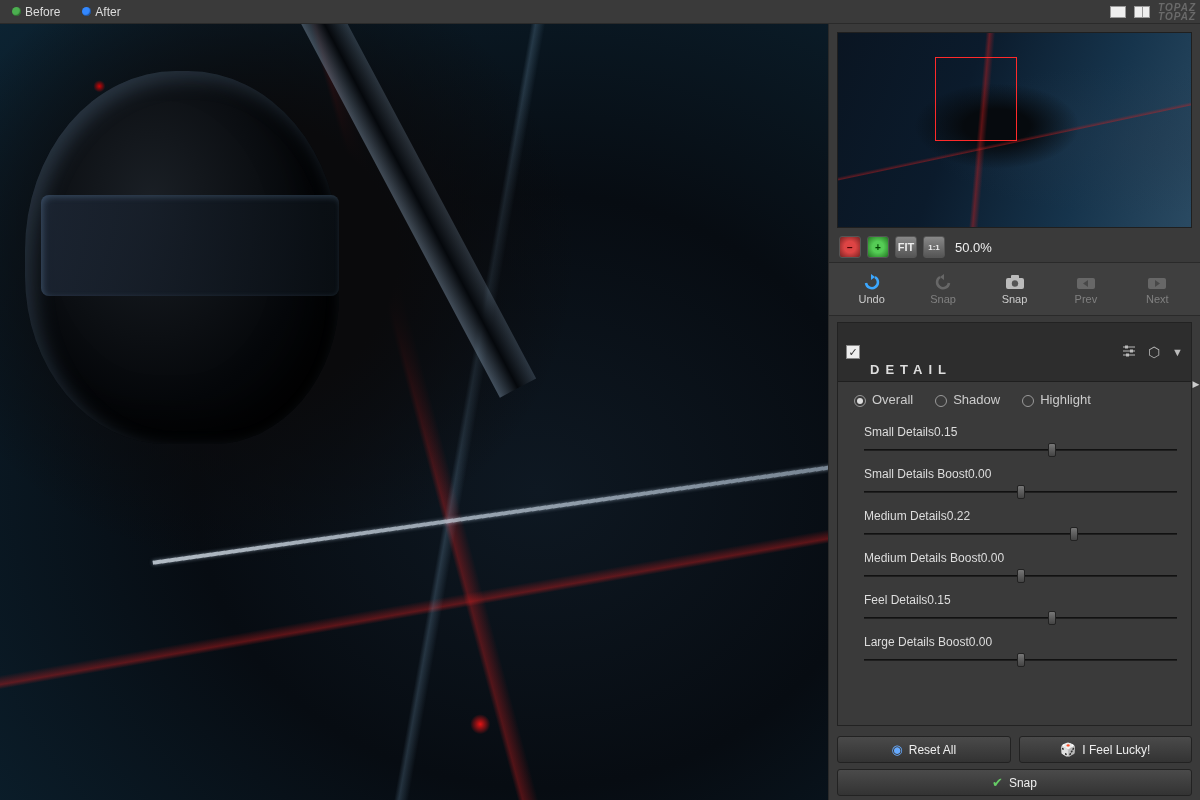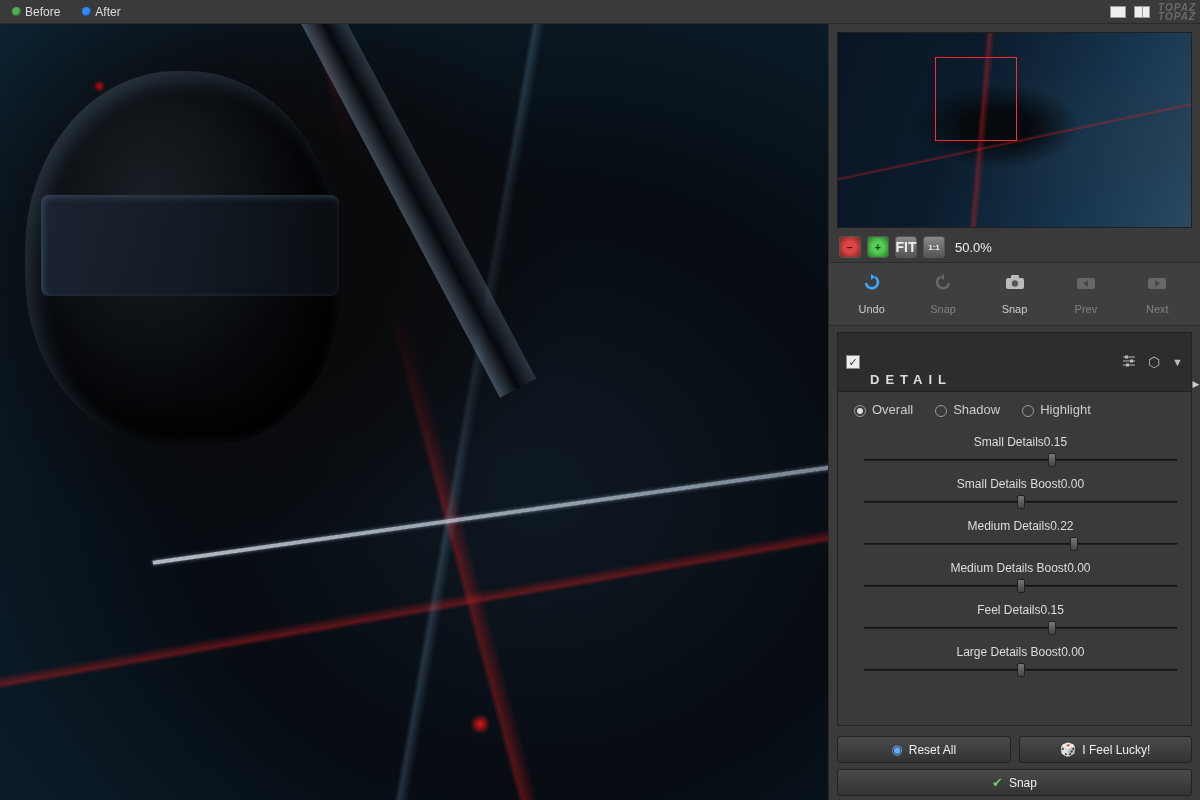--- a/index.html
+++ b/index.html
@@ -98,30 +98,30 @@
   .zoom-bar {
     display: flex; align-items: center; gap: 6px; padding: 4px 10px;
   }
   .zoom-btn {
     width: 22px; height: 22px; border-radius: 3px; border: 1px solid #555;
     display: flex; align-items: center; justify-content: center; font-size: 10px;
     background: linear-gradient(#555, #333); cursor: pointer; color: #eee; font-weight: bold;
   }
   .zoom-btn.minus { background: radial-gradient(circle, #d44 40%, #722 100%); color: #400; }
   .zoom-btn.plus { background: radial-gradient(circle, #5c5 40%, #272 100%); color: #040; }
-  .zoom-btn.fit { background: linear-gradient(#888, #555); font-size: 14px; }
+  .zoom-btn.fit { background: linear-gradient(#888, #555); font-size: 11px; }
   .zoom-btn.one { background: linear-gradient(#888, #555); font-size: 8px; }
   .zoom-label { font-size: 13px; margin-left: 4px; color: #eee; }
 
   .history-bar {
     display: flex; gap: 2px; padding: 6px 8px; border-top: 1px solid #2a2a2a;
     border-bottom: 1px solid #2a2a2a; background: #3f3f3f;
   }
   .hist-btn {
-    flex: 1; display: flex; flex-direction: column; align-items: center; gap: 12px;
+    flex: 1; display: flex; flex-direction: column; align-items: center; gap: 2px;
     padding: 4px 2px; font-size: 11px; cursor: pointer; border-radius: 2px;
   }
   .hist-btn.disabled { opacity: 0.45; cursor: default; }
   .hist-icon { width: 22px; height: 18px; display: flex; align-items: center; justify-content: center; }
 
   .panel {
     margin: 6px 8px 4px 8px; border: 1px solid #222; background: #3a3a3a;
     display: flex; flex-direction: column; flex: 1; min-height: 0;
   }
   .panel-header {
@@ -143,21 +143,21 @@
   .radio {
     width: 12px; height: 12px; border-radius: 50%; border: 1px solid #999;
     display: flex; align-items: center; justify-content: center;
   }
   .radio.checked::after {
     content: ""; width: 6px; height: 6px; background: #ddd; border-radius: 50%;
   }
 
   .sliders { flex: 1; overflow-y: auto; padding: 4px 14px 4px 26px; }
   .slider-row { padding: 6px 0 2px 0; }
-  .slider-top { display: flex; justify-content: center; font-size: 12px; color: #ddd; }
+  .slider-top { display: flex; justify-content: flex-start; font-size: 12px; color: #ddd; }
   .slider-val { font-variant-numeric: tabular-nums; }
   .slider-track {
     position: relative; height: 18px; margin-top: 2px;
   }
   .slider-line {
     position: absolute; top: 8px; left: 0; right: 0; height: 2px;
     background: #1f1f1f; border-top: 1px solid #111;
   }
   .slider-thumb {
     position: absolute; top: 2px; width: 8px; height: 14px;

